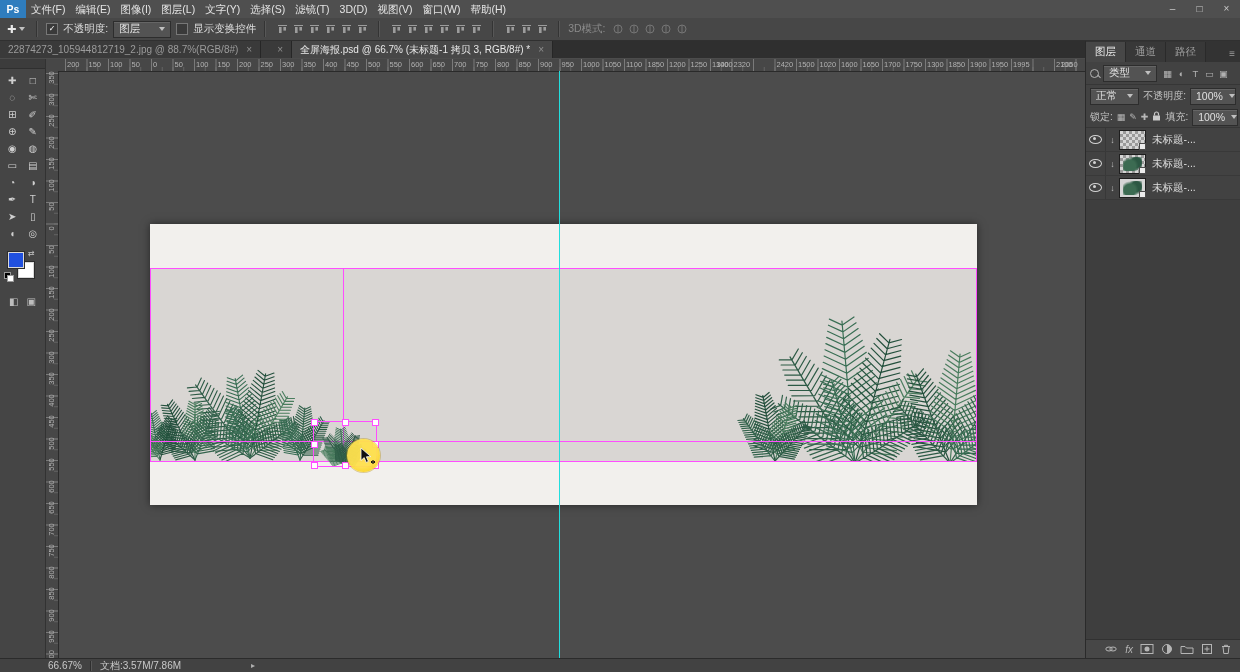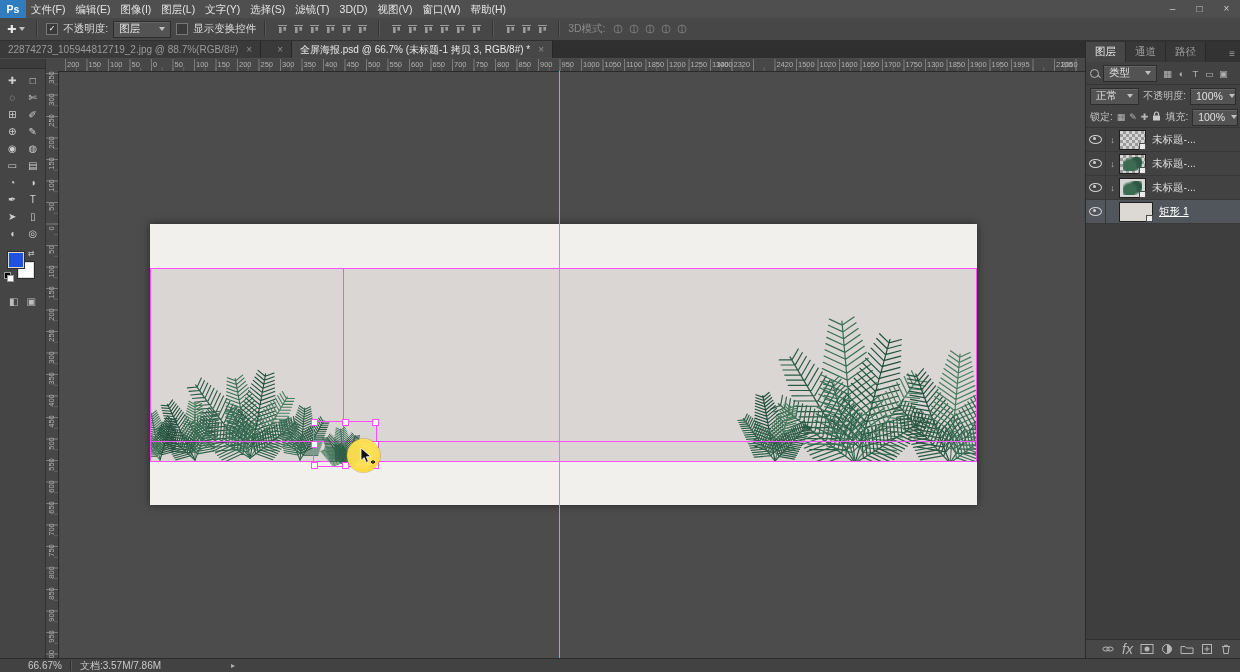--- a/index.html
+++ b/index.html
@@ -115,26 +115,26 @@
   .thumb.gray{background:#dcd9d5}
   .thumb.white{background:#fff}
   .thumb-badge{position:absolute;right:-1px;bottom:-1px;width:7px;height:7px;background:#ececec;border:1px solid #4a4a4a;box-sizing:border-box}
   .layer-name{color:#dedede;font-size:10.5px;white-space:nowrap;overflow:hidden}
   .layer-row.selected .layer-name{color:#fff;text-decoration:underline}
   .row-lock{margin-left:auto;margin-right:8px;display:flex}
   #list-rest{flex:1;background:#3e3e3e}
   #panel-bottom{height:18px;background:#474747;border-top:1px solid #313131;display:flex;align-items:center;
     justify-content:flex-end;gap:7px;padding-right:8px}
   #panel-bottom .pb-ico{display:inline-flex;align-items:center}
-  .fx-text{color:#b5b5b5;font-size:14px;font-style:italic}
+  .fx-text{color:#b5b5b5;font-size:10px;font-style:italic}
 
   
   #statusbar{position:absolute;left:0;top:658px;width:1240px;height:14px;background:#424242;
     border-top:1px solid #2b2b2b;display:flex;align-items:center;font-size:10px;color:#c9c9c9;box-sizing:border-box}
-  #status-zoom{margin-left:28px}
+  #status-zoom{margin-left:48px}
   .status-sep{width:1px;height:10px;background:#2f2f2f;border-right:1px solid #585858;margin:0 8px}
   #status-expand{margin-left:70px;color:#b0b0b0;font-size:8px}
 </style>
 </head>
 <body>
 
 <div id="menubar">
   <div class="ps-logo">Ps</div>
   <div id="menu-items" style="display:flex">
       <span class="menu-item">文件(F)</span>
@@ -601,30 +601,20 @@
         <span class="eye-cell">
           <span class="eye"></span>
         </span>
         <span class="clip-cell">↓</span>
         <span class="thumb leaf">
           <span class="thumb-leaf"></span>
           <span class="thumb-badge"></span>
         </span>
         <span class="layer-name">未标题-...</span>
       </div>
-      <div class="layer-row selected">
-        <span class="eye-cell">
-          <span class="eye"></span>
-        </span>
-        <span class="clip-cell"></span>
-        <span class="thumb gray wide">
-          <span class="thumb-badge"></span>
-        </span>
-        <span class="layer-name">矩形 1</span>
-      </div>
     </div>
   <div id="list-rest"></div>
   <div id="panel-bottom">
       <span class="pb-ico">
         <svg width="14" height="12">
           <ellipse cx="5" cy="6" rx="3.2" ry="2" fill="none" stroke="#b5b5b5"></ellipse>
           <ellipse cx="9" cy="6" rx="3.2" ry="2" fill="none" stroke="#b5b5b5"></ellipse>
         </svg>
       </span>
       <span class="pb-ico">

